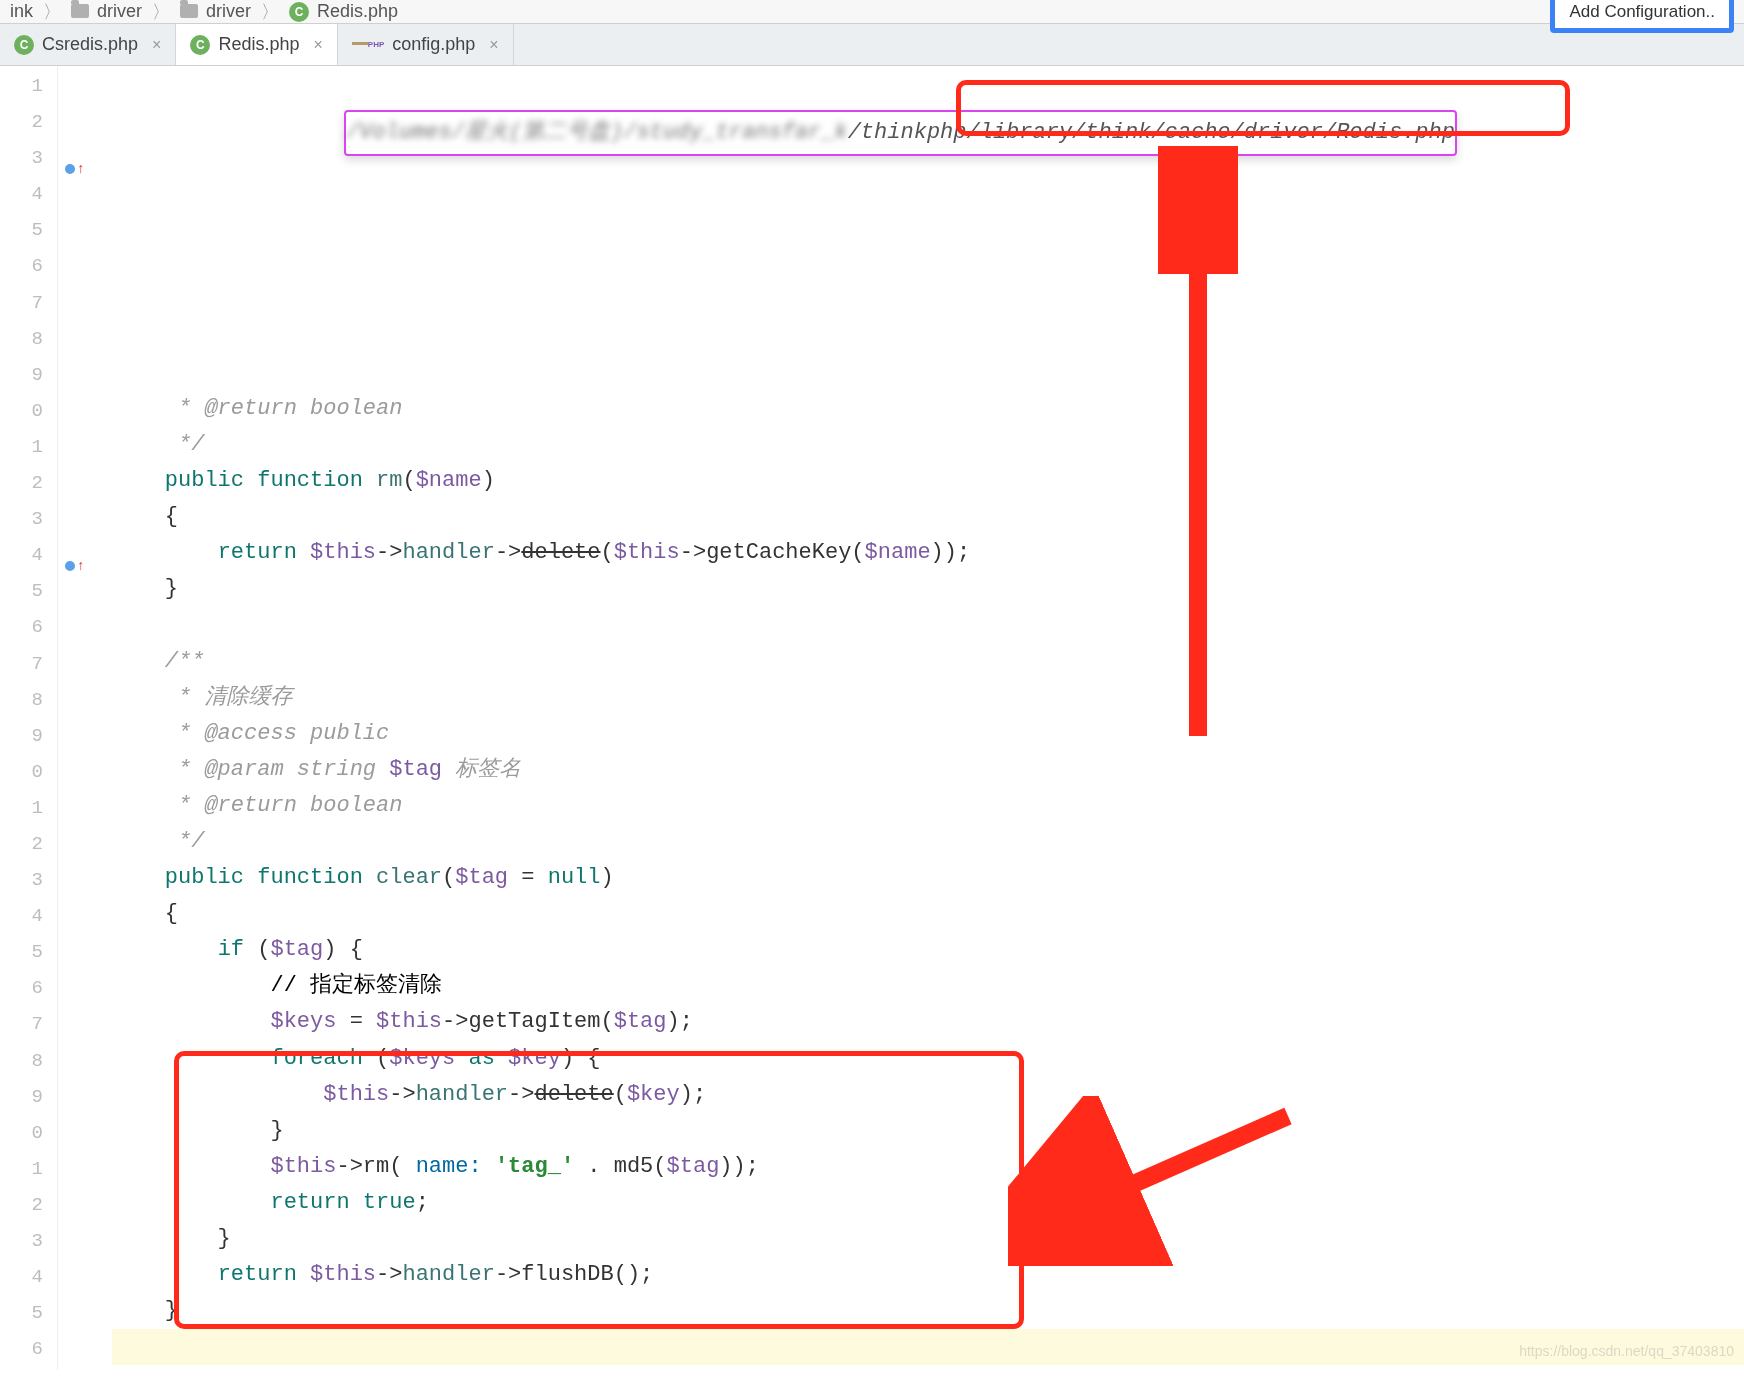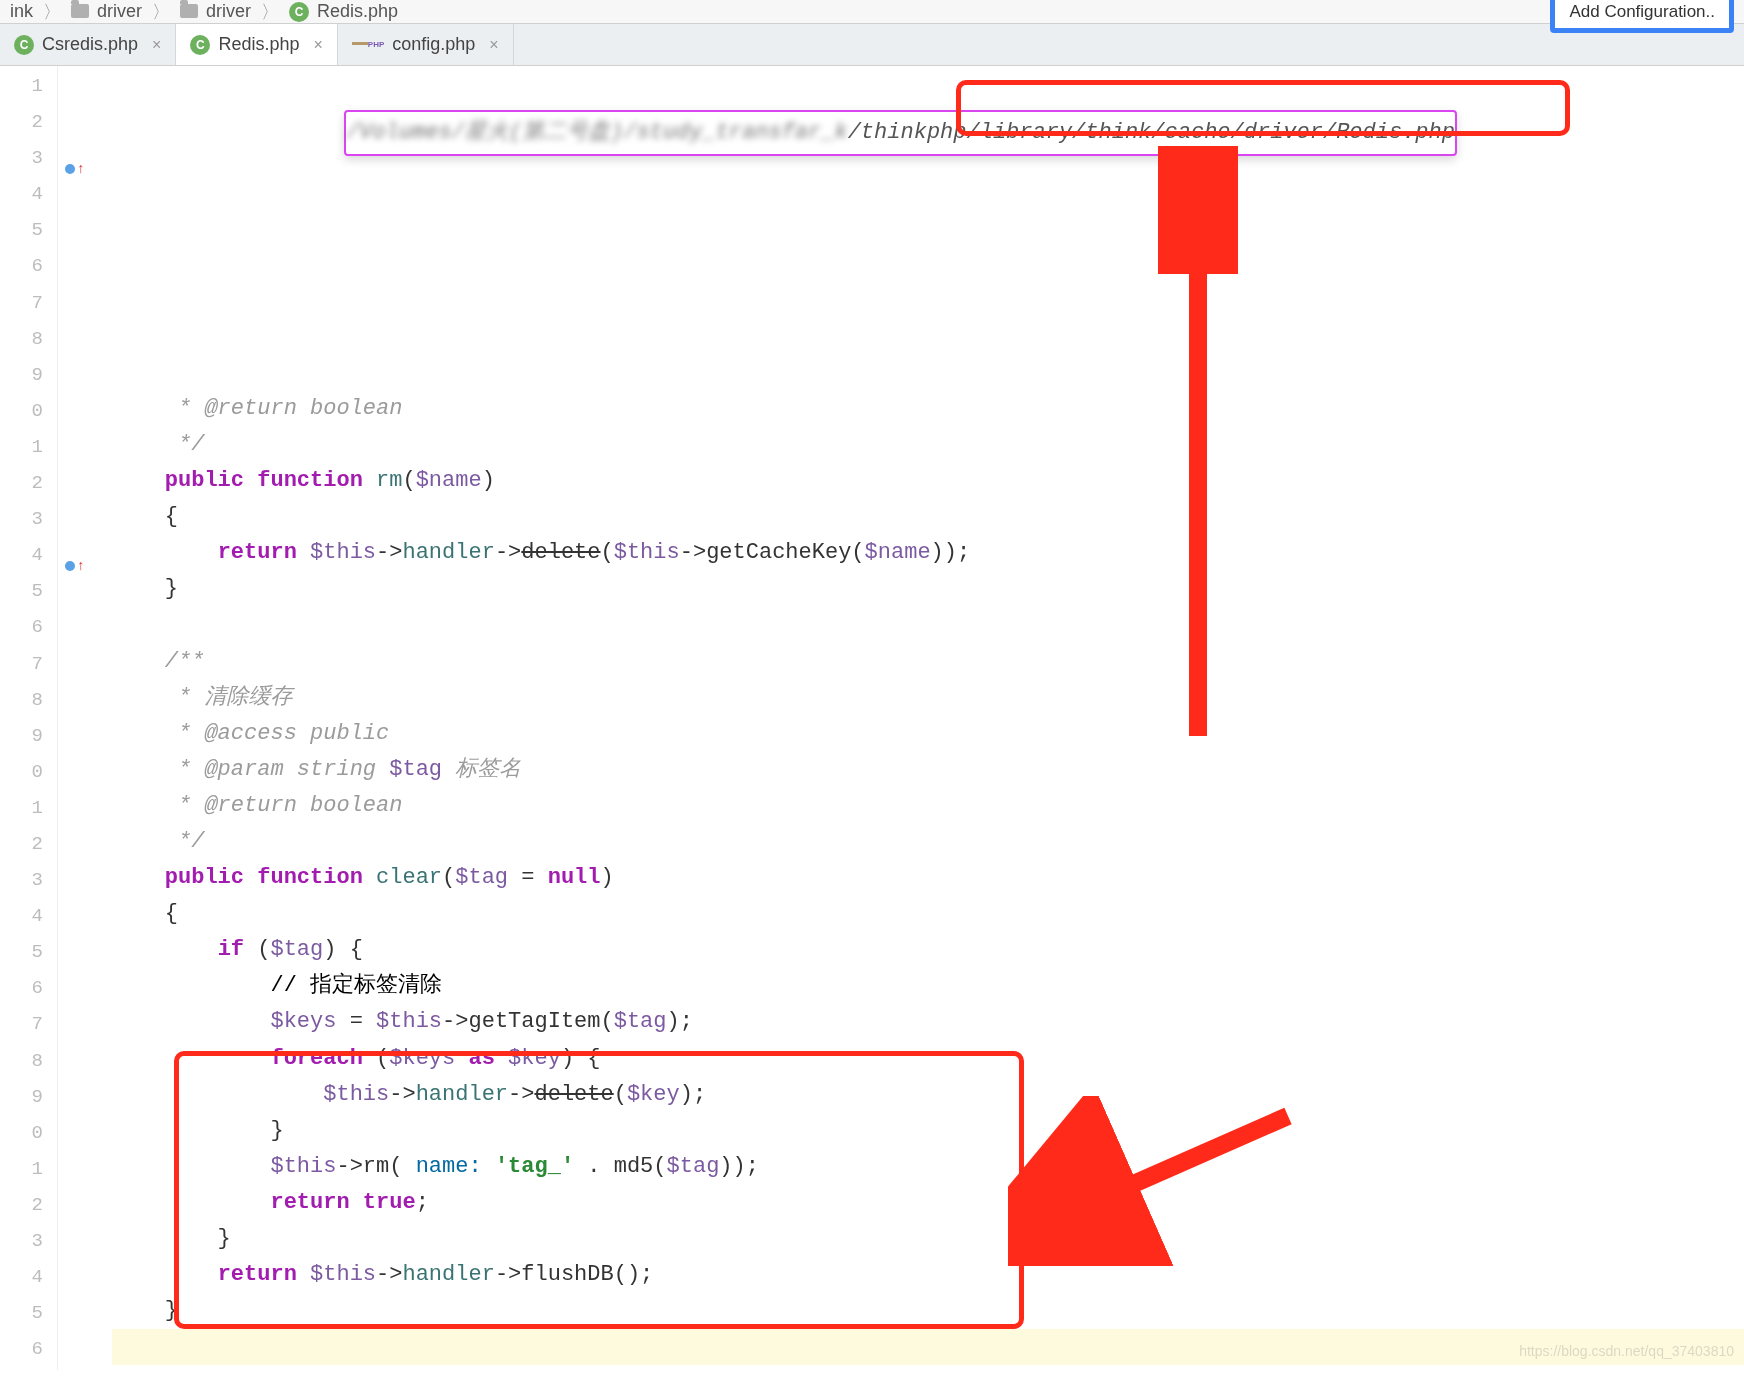--- a/index.html
+++ b/index.html
@@ -23,21 +23,21 @@
   .tab .php-badge .txt { font-size:8px; font-weight:700; color:#7a5ab0; }
   
   .editor { display:flex; height:calc(1386px - 82px); position:relative; }
   .gutter { width:58px; background:#fff; border-right:1px solid #eee; font-size:19px; color:#bdbdbd; text-align:right; padding-top:2px; }
   .gutter .gl { height:36.1px; line-height:36.1px; padding-right:14px; position:relative; }
   .gutter .mk { position:absolute; right:-28px; top:11px; display:flex; align-items:center; gap:2px; }
   .gutter .dot { width:10px; height:10px; border-radius:50%; background:#5aa1e6; }
   .gutter .arr { color:#e03030; font-weight:700; font-size:14px; }
   .code { flex:1; font-size:22px; line-height:36.1px; padding-left:54px; position:relative; white-space:pre; }
   .code .ln { height:36.1px; }
-  .kw { color:#a21caf; font-weight:700; }
+  .kw { color:#0f766e; font-weight:400; }
   .fn { color:#3a7373; font-weight:400; }
   .var { color:#7c5aa1; }
   .str { color:#2a8a35; font-weight:700; }
   .cmt { color:#000000; }
   .doc { color:#9b9b9b; font-style:italic; }
   .hint { color:#0369a1; }
   .del { text-decoration:line-through; }
   .hl { background:#fdfade; }
   
   .pathpop { position:absolute; top:20px; left:286px; height:46px; background:#fff; border:2px solid #d946ef; border-radius:4px; box-shadow:0 4px 10px rgba(0,0,0,.15); display:flex; align-items:center; padding:0 0; font-style:italic; color:#555; font-size:22px;margin-top:24px; }

